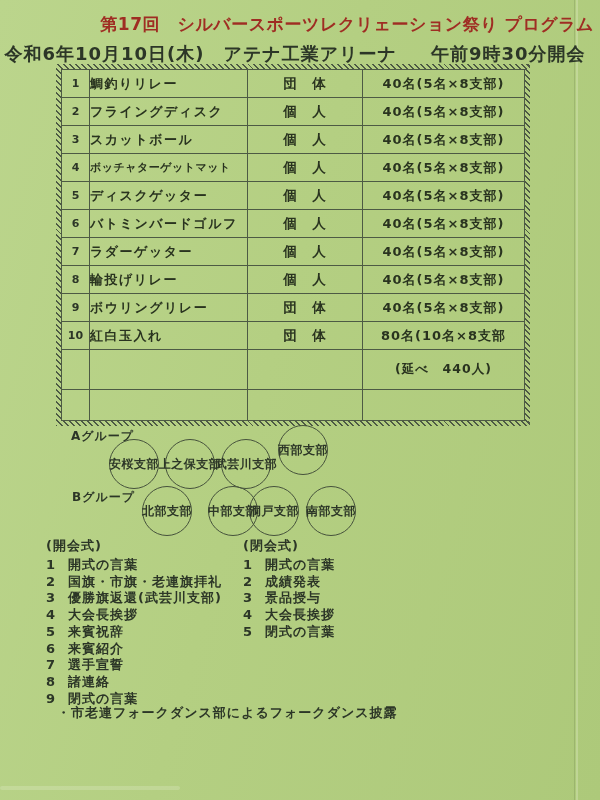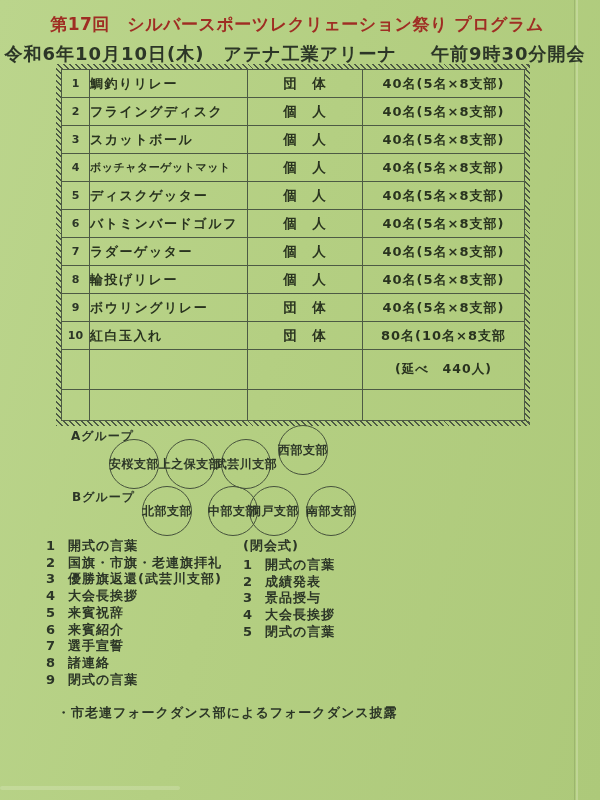--- a/index.html
+++ b/index.html
@@ -10,21 +10,21 @@
   .page{
     position:relative;width:600px;height:800px;overflow:hidden;
     background:linear-gradient(105deg,#bbd58c 0%,#b4cf82 45%,#adc97a 100%);
     color:#2e3827;
   }
   .crease{position:absolute;top:0;bottom:0;left:574px;width:1px;background:rgba(92,108,62,.22);}
   .crease2{position:absolute;top:0;bottom:0;left:576px;width:2px;background:rgba(255,255,244,.22);}
   .corner-shade{position:absolute;left:0;bottom:10px;width:180px;height:4px;background:rgba(255,255,250,.18);border-radius:2px;}
 
   .title{
-    position:absolute;top:13px;left:0;right:6px;margin:0;text-align:center;
+    position:absolute;top:13px;left:0;right:6px;margin:0;text-align:right;
     font-size:17px;font-weight:bold;color:#9f2d23;letter-spacing:.5px;white-space:nowrap;
   }
   .subtitle{
     position:absolute;top:42px;left:0;right:10px;display:flex;justify-content:center;
     font-size:18px;font-weight:bold;letter-spacing:1px;white-space:nowrap;color:#2c3627;
   }
   .subtitle .venue{margin-left:19px;}
   .subtitle .time{margin-left:34px;}
 
   
@@ -201,20 +201,21 @@
       <span>中部支部</span>
     </div>
   <div class="circle cb2">
       <span>洞戸支部</span>
     </div>
   <div class="circle cb3">
       <span>南部支部</span>
     </div>
 
   <div class="ceremony opening">
+    <div class="c-title">(開会式)</div>
     <div class="c-item">
         <span class="ino">1</span>
         <span class="ilab">開式の言葉</span>
       </div>
     <div class="c-item">
         <span class="ino">2</span>
         <span class="ilab">国旗・市旗・老連旗拝礼</span>
       </div>
     <div class="c-item">
         <span class="ino">3</span>

